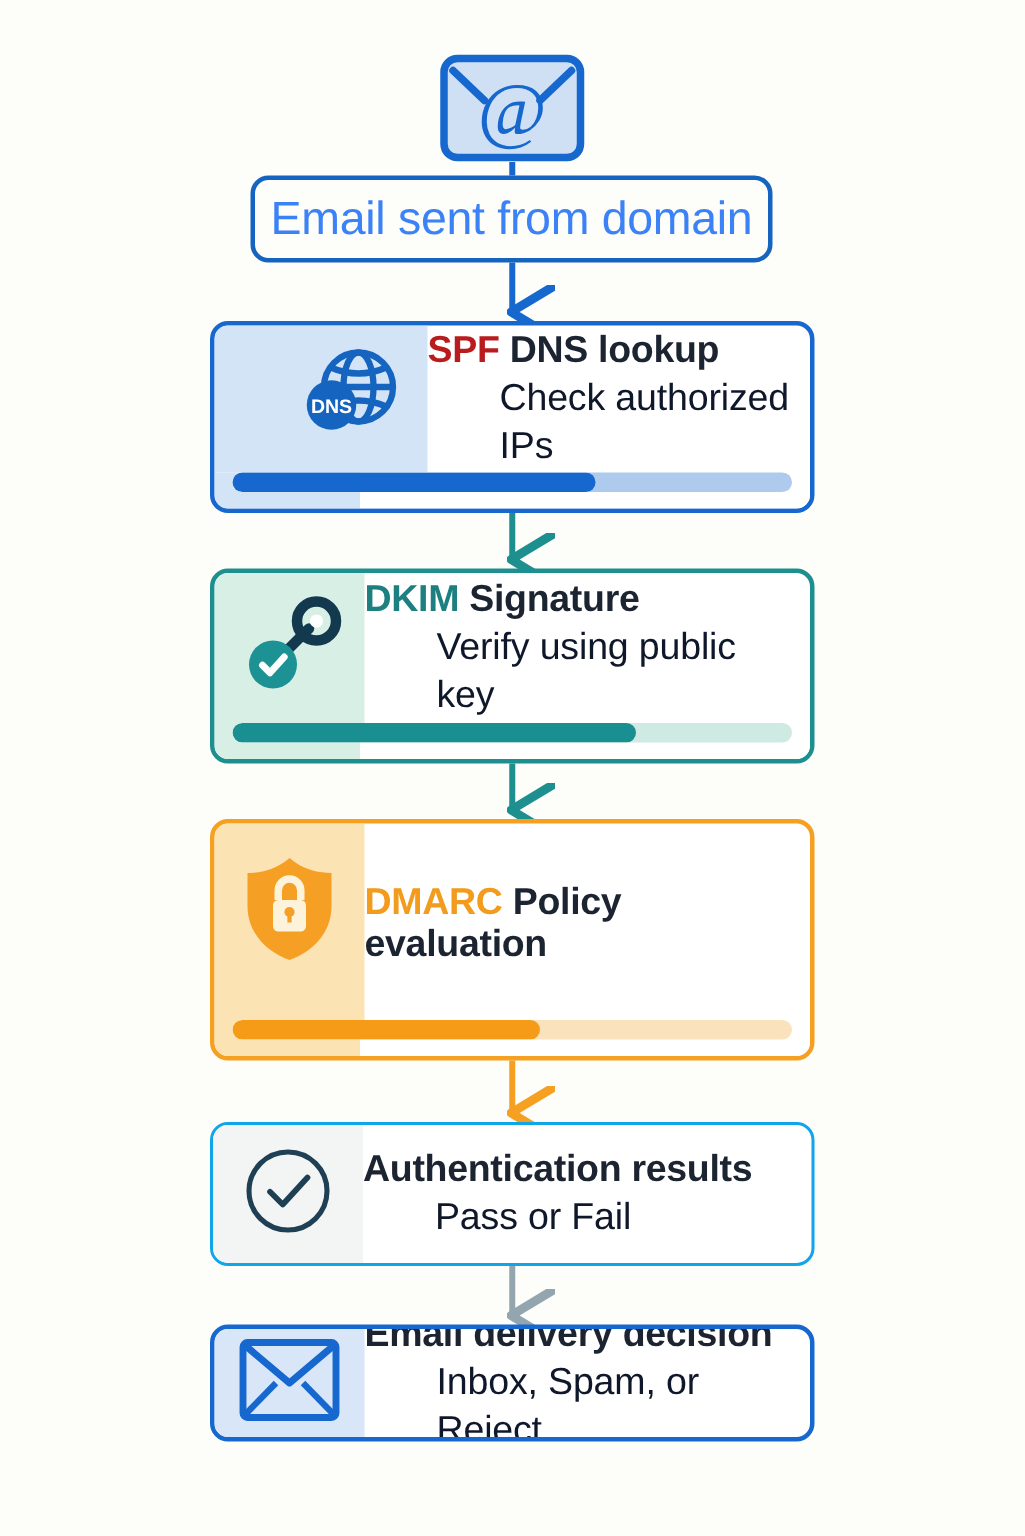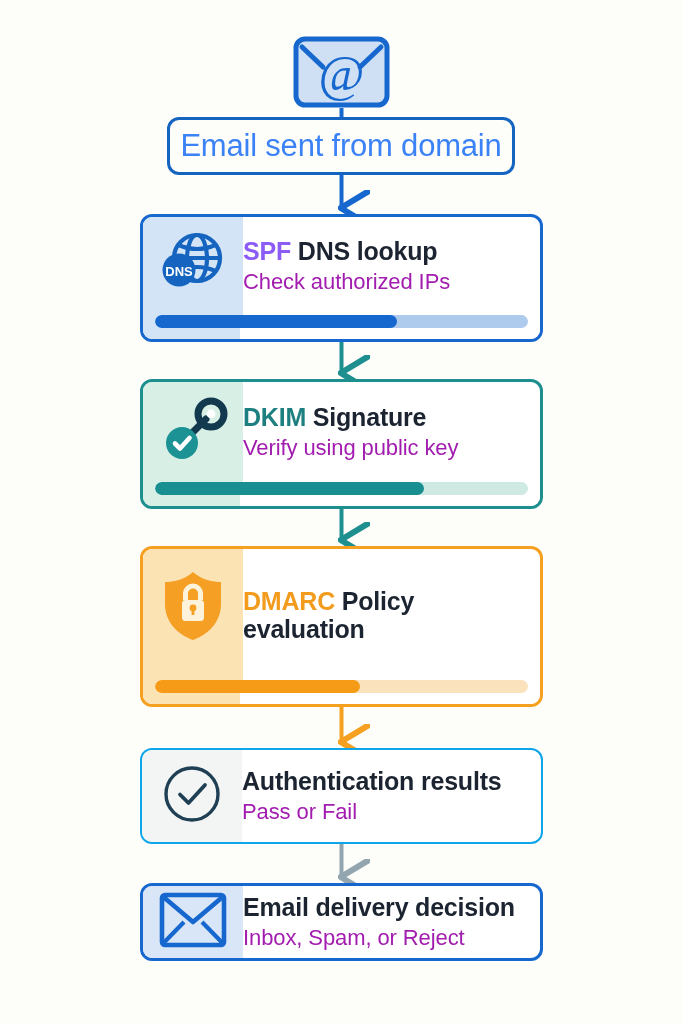--- a/index.html
+++ b/index.html
@@ -70,25 +70,26 @@
   }
   .node-title {
     font-size: 25px;
     font-weight: bold;
     color: #1b2430;
     line-height: 1.12;
     letter-spacing: -0.2px;
   }
   .node-title .kw { }
   .node-sub {
-    font-size: 22px;
-    color: #a21caf;
+    font-size: 25px;
+    color: #0f172a;
     line-height: 1.25;
     margin-top: 3px;
     letter-spacing: -0.1px;
+    padding-left: 48px;
   }
 
   
   .node-plain {
     display: flex;
     align-items: center;
     justify-content: center;
   }
   .node-plain .plain-label {
     font-size: 31px;
@@ -113,21 +114,21 @@
     left: 0; top: 0; bottom: 0;
     border-radius: 7px;
   }
 
   
   #node-email-sent { left:167px; top:117px; width:348px; height:58px;
       border:3px solid #1565c0; background:#fdfdfa; }
 
   #node-spf { left:140px; top:214px; width:403px; height:128px;
       border:3px solid #1668cf; }
-  #node-spf .node-iconcell { background:#d4e4f7; }
+  #node-spf .node-iconcell { background:#d4e4f7;padding-left:42px; }
   #node-spf .pbar-wrap { background:linear-gradient(to right,#d4e4f7 0 97px,#ffffff 97px); }
 
   #node-dkim { left:140px; top:379px; width:403px; height:130px;
       border:3px solid #1d8f8f; }
   #node-dkim .node-iconcell { background:#d8efe6; }
   #node-dkim .pbar-wrap { background:linear-gradient(to right,#d8efe6 0 97px,#ffffff 97px); }
 
   #node-dmarc { left:140px; top:546px; width:403px; height:161px;
       border:3px solid #f5a020; }
   #node-dmarc .node-iconcell { background:#fce3b4; align-items:flex-start; padding-top:19px; }
@@ -200,21 +201,21 @@
               <path d="M20.5 16 Q39 24 57.5 16"></path>
               <path d="M20.5 42 Q39 34 57.5 42"></path>
             </g>
             <circle cx="21" cy="41" r="16.5" fill="#1565c0"></circle>
             <text x="21" y="46.5" text-anchor="middle" font-family="'Liberation Sans', sans-serif" font-size="13" font-weight="bold" fill="#ffffff">DNS</text>
           </svg>
         </span>
       </div>
       <div class="node-textcell">
         <div class="node-title">
-          <span class="kw" style="color:#8b5cf6">SPF </span>
+          <span class="kw" style="color:#b91c1c">SPF </span>
           <span>DNS lookup</span>
         </div>
         <div class="node-sub">Check authorized IPs</div>
       </div>
     </div>
     <div class="pbar-wrap">
       <div class="pbar-track" style="background:#aecbee">
         <div class="pbar-fill" style="background:#1668cf;width:65%"></div>
       </div>
     </div>

